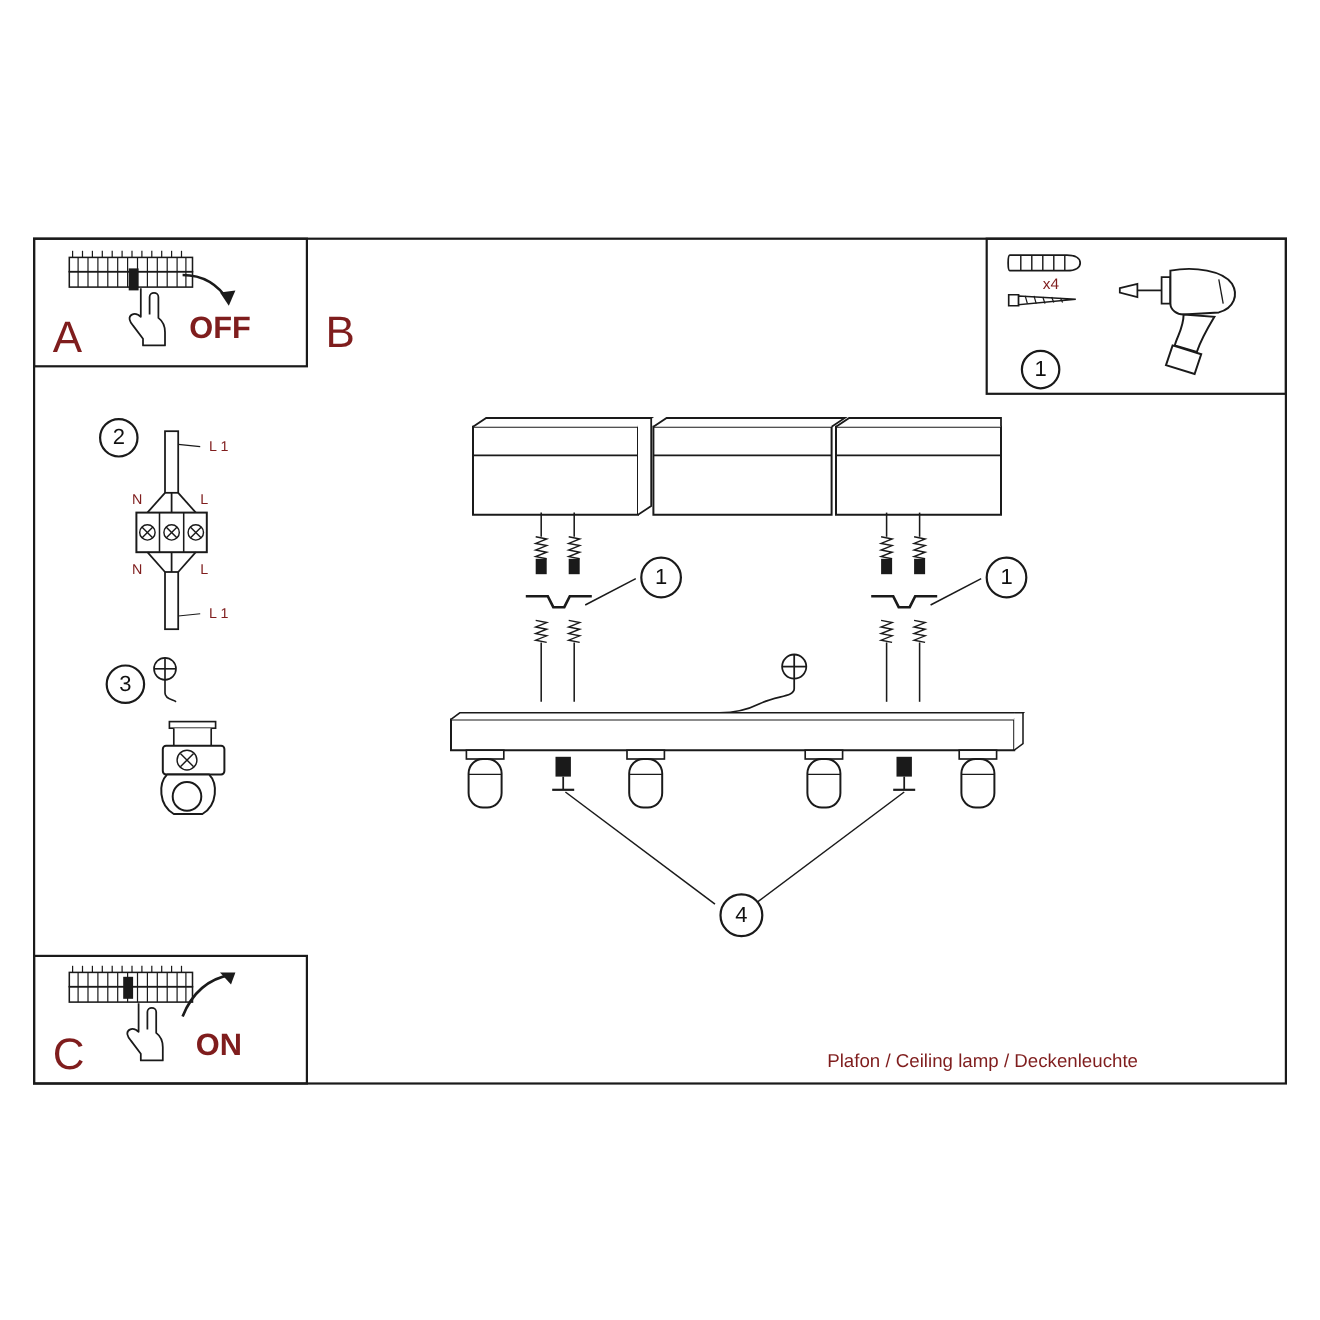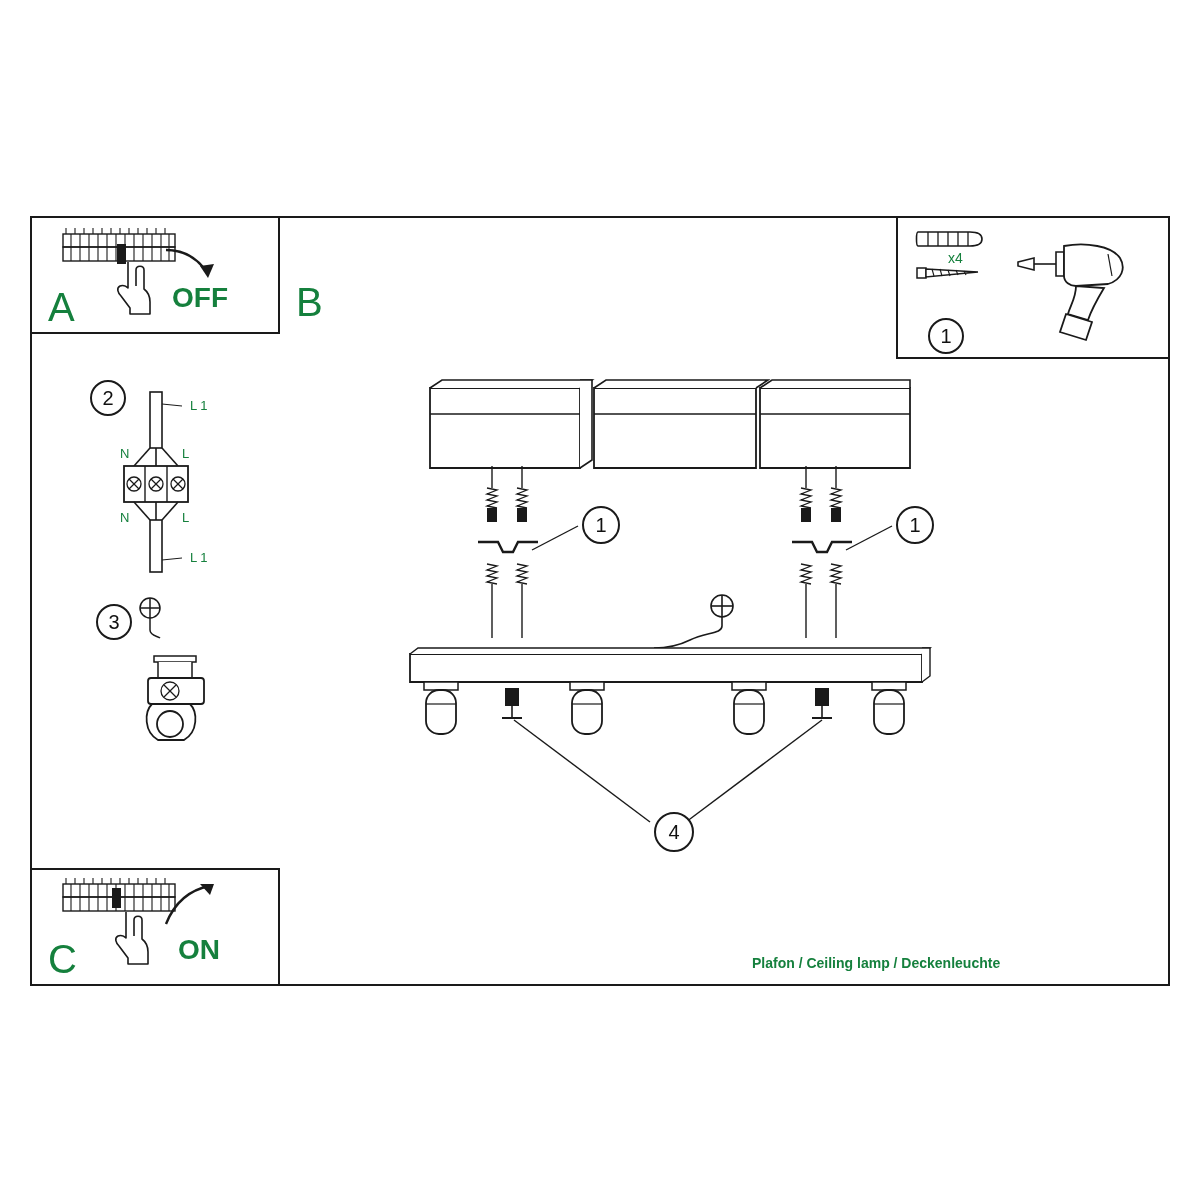--- a/index.html
+++ b/index.html
@@ -1,19 +1,19 @@
 <!DOCTYPE html>
 <html><head>
 <meta charset="utf-8">
 <style>
   html,body{margin:0;padding:0;background:#ffffff;}
   body{font-family:"Liberation Sans", sans-serif;}
   #sheet{position:relative;width:1200px;height:1200px;background:#fff;overflow:hidden;}
   .box{position:absolute;border:2px solid #1a1a1a;box-sizing:border-box;background:transparent;}
-  .lbl{position:absolute;color:#15803d;}
+  .lbl{position:absolute;color:#7f1d1d;}
   .circ{position:absolute;border:2px solid #1a1a1a;border-radius:50%;display:flex;align-items:center;justify-content:center;font-size:20px;color:#111;background:#fff;}
   svg{position:absolute;overflow:visible;}
   .big{font-size:40px;font-weight:400;}
   .bold{font-weight:bold;}
 </style>
 </head>
 <body>
 
 <div id="sheet">
 
@@ -319,15 +319,15 @@
       <line x1="402" y1="70" x2="422" y2="70" stroke="#1a1a1a" stroke-width="2"></line>
     </g>
   </svg>
 
   <svg style="left:500px;top:716px;width:360px;height:120px;">
     <line x1="14" y1="4" x2="150" y2="106" stroke="#1a1a1a" stroke-width="1.4"></line>
     <line x1="322" y1="4" x2="186" y2="106" stroke="#1a1a1a" stroke-width="1.4"></line>
   </svg>
   <div class="circ" style="left:654px;top:812px;width:36px;height:36px;">4</div>
 
-  <div class="lbl" style="left:752px;top:955px;font-size:14px;font-weight:bold;">Plafon / Ceiling lamp / Deckenleuchte</div>
+  <div class="lbl" style="left:752px;top:955px;font-size:17px;">Plafon / Ceiling lamp / Deckenleuchte</div>
 
 </div>
 
 </body></html>

